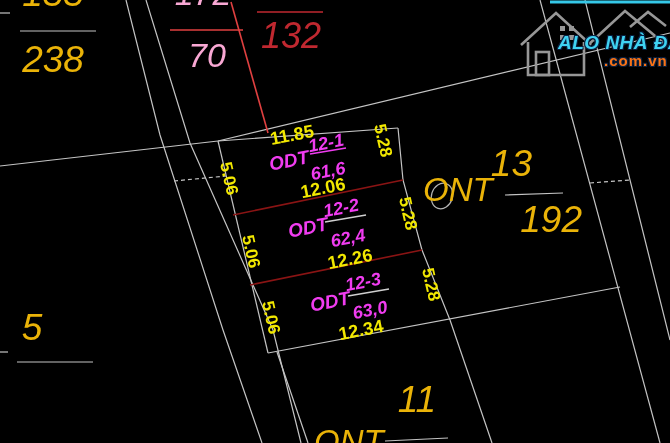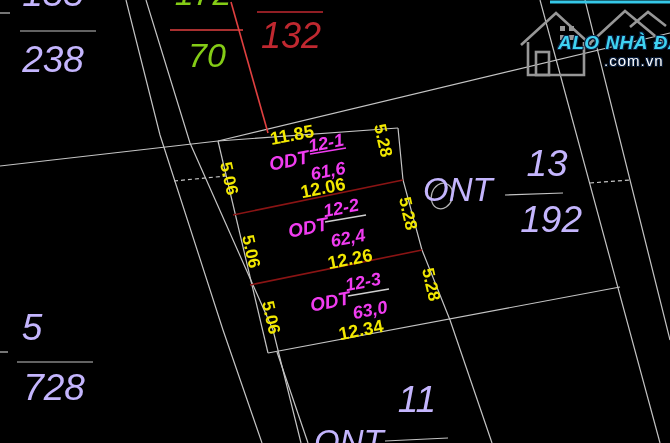--- a/index.html
+++ b/index.html
@@ -4,40 +4,40 @@
 <style>
   html,body{margin:0;padding:0;background:#000;}
   #stage{
     position:relative;width:670px;height:443px;background:#000;
     overflow:hidden;font-family:"Liberation Sans",sans-serif;
   }
   svg.lines{position:absolute;left:0;top:0;}
   .lbl{position:absolute;white-space:nowrap;}
   .cad{
     font-family:"Liberation Sans",sans-serif;font-style:italic;
-    color:#c4b5fd;text-align:center;line-height:1.1;font-weight:300;
+    color:#eab308;text-align:center;line-height:1.1;font-weight:300;
   }
-  .red{color:#84cc16;}
+  .red{color:#f9a8d4;}
   .dkred{color:#c02830;}
   .orange{color:#e8832d;font-style:normal;font-weight:bold;letter-spacing:1px;}
   .dim{
     font-weight:bold;color:#f2e800;font-size:18px;text-align:center;
     transform:rotate(-11deg);transform-origin:center;line-height:1;
   }
   .dim.side{transform:rotate(77deg);font-size:17px;}
   .plot{
     font-weight:bold;color:#f03cf0;font-size:18px;text-align:center;
     transform:rotate(-11deg);transform-origin:center;line-height:1;font-style:italic;
   }
   .brand{
     font-weight:bold;font-style:italic;color:#3fd2f2;font-size:19px;letter-spacing:.5px;
     text-shadow:1px 1px 0 #0a2040,-1px -1px 0 #0a2040,1px -1px 0 #0a2040,-1px 1px 0 #0a2040;
   }
   .brand-domain{
-    font-weight:normal;color:#ffffff;font-size:15px;letter-spacing:1px;
+    font-weight:bold;color:#f97316;font-size:15px;letter-spacing:1px;
     text-shadow:1px 1px 0 #0a2040,-1px -1px 0 #0a2040,1px -1px 0 #0a2040,-1px 1px 0 #0a2040;
   }
 </style>
 </head>
 <body>
 
 <div id="stage">
 
   <svg class="lines" width="670" height="443" viewBox="0 0 670 443">
     <g stroke="#c4c4c4" stroke-width="1.2" fill="none">
@@ -108,25 +108,24 @@
 
   <div class="lbl cad red" style="left:170px;top:-25px;width:66px;font-size:34px;">172</div>
   <div class="lbl cad red" style="left:178px;top:37px;width:58px;font-size:34px;">70</div>
 
   <div class="lbl cad dkred" style="left:254px;top:16px;width:74px;font-size:36px;">132</div>
 
   <div class="lbl cad" style="left:396px;top:-30px;width:70px;font-size:34px;">201</div>
 
 
   <div class="lbl cad" style="left:423px;top:172px;font-size:33px;">ONT</div>
-  <div class="lbl cad" style="left:518px;top:144px;width:58px;font-size:37px;">13</div>
+  <div class="lbl cad" style="left:474px;top:144px;width:58px;font-size:37px;text-align:right;">13</div>
   <div class="lbl cad" style="left:502px;top:200px;width:80px;font-size:37px;text-align:right;">192</div>
 
   <div class="lbl cad" style="left:12px;top:308px;width:40px;font-size:37px;">5</div>
-  <div class="lbl cad" style="left:14px;top:368px;width:80px;font-size:37px;">728</div>
 
   <div class="lbl cad" style="left:388px;top:380px;width:58px;font-size:37px;">11</div>
   <div class="lbl cad" style="left:314px;top:424px;font-size:33px;">ONT</div>
 
   <div class="lbl dim" style="left:258px;top:126px;width:68px;">11.85</div>
   <div class="lbl plot" style="left:296px;top:134px;width:60px;">12-1</div>
   <div class="lbl plot" style="left:264px;top:151px;width:50px;font-size:19px;">ODT</div>
   <div class="lbl plot" style="left:298px;top:162px;width:60px;">61,6</div>
   <div class="lbl dim" style="left:288px;top:179px;width:70px;">12.06</div>
   <div class="lbl dim side" style="left:205px;top:170px;width:48px;">5.06</div>

